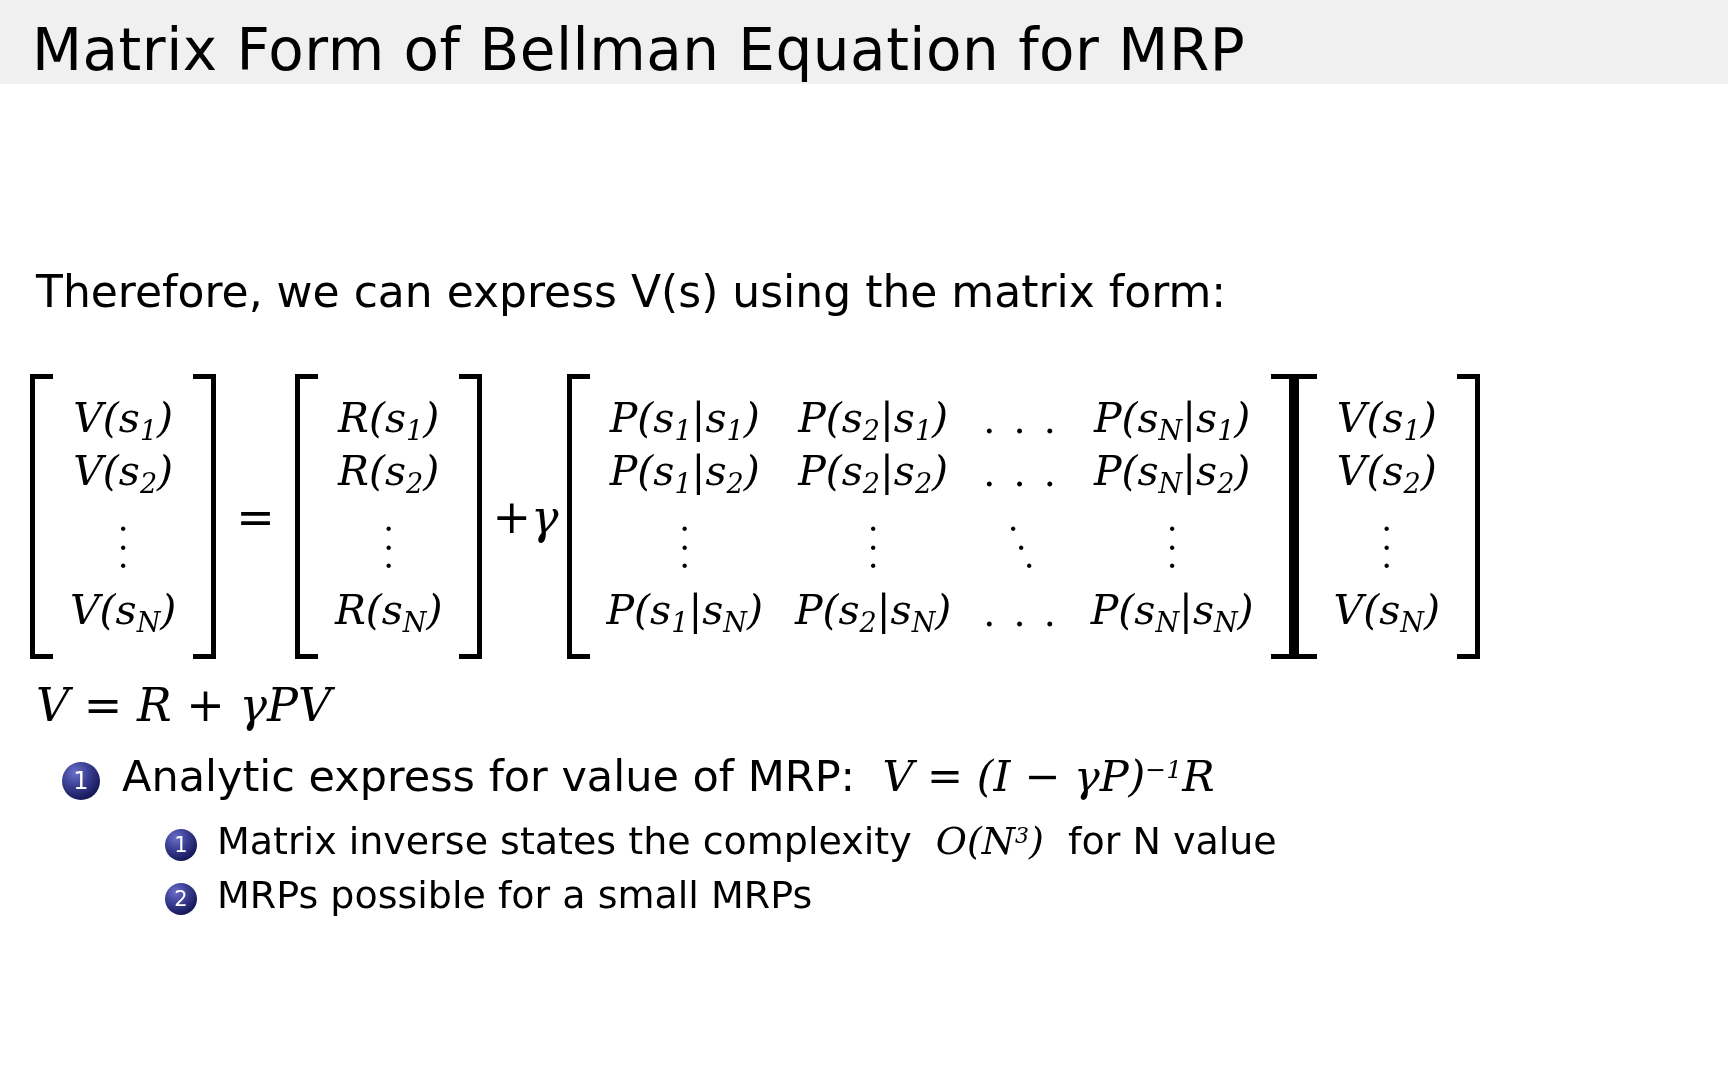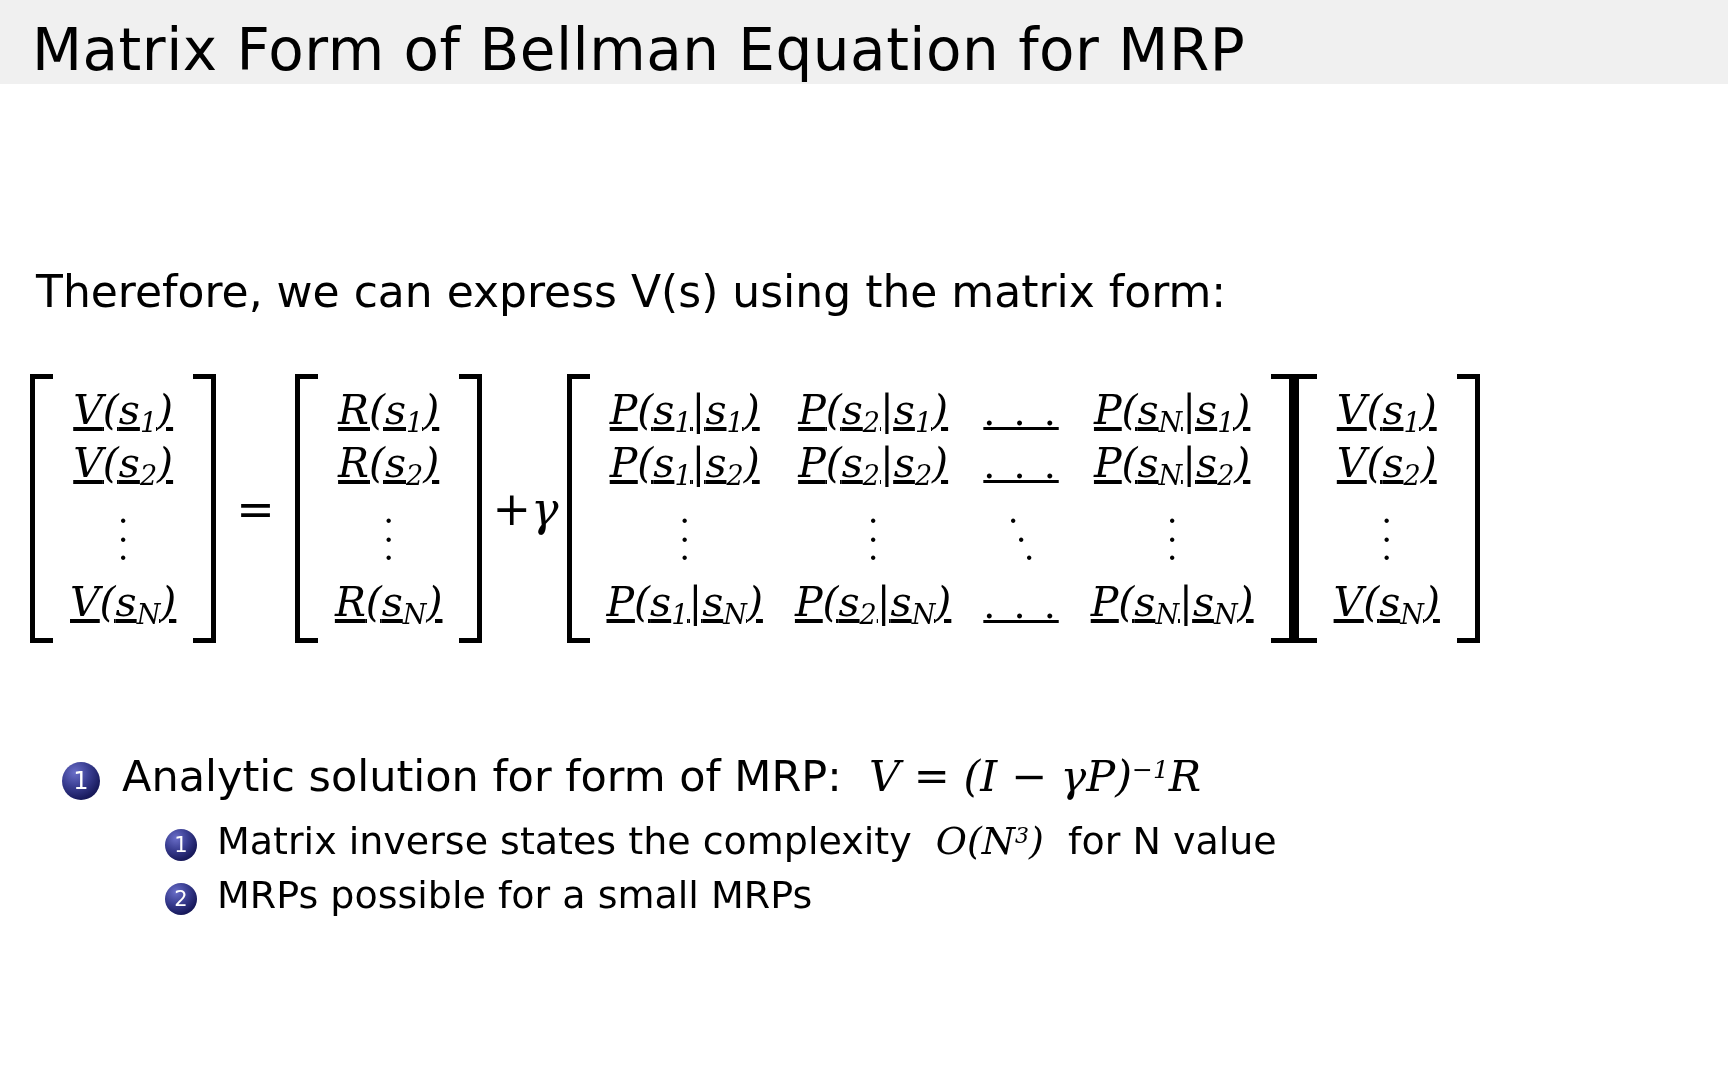--- a/index.html
+++ b/index.html
@@ -84,22 +84,21 @@
     left: 0;
     border-left: 5px solid #000;
   }
   .matrix::after {
     right: 0;
     border-right: 5px solid #000;
   }
 
   .matrix table {
     border-collapse: collapse;
-    margin: 6px 10px;
-    text-decoration: underline;
+    margin: 14px 10px;
   }
   .matrix td {
     font-size: 41px;
     font-style: italic;
     font-family: "DejaVu Serif", serif;
     text-align: center;
     padding: 1px 16px;
     line-height: 1.16;
     white-space: nowrap;
   }
@@ -314,25 +313,28 @@
             </tr>
         <tr>
               <td><span class="mathit">V</span>(<span class="mathit">s</span><span class="sub">N</span>)</td>
             </tr>
       </tbody>
         </table>
     </div>
 
   </div>
 
+  <div class="veq-line">
+    <span class="mathit">V</span> <span class="upr">=</span> <span class="mathit">R</span> <span class="upr">+</span> <span class="mathit">γPV</span>
+  </div>
 
   <div class="bullet-l1">
     <span class="num-badge lv1">1</span>
     <span class="text">
-      <span>Analytic solution for form of MRP:</span>
+      <span>Analytic express for value of MRP:</span>
       <span class="mathit">&nbsp;V = (I − γP)<sup class="exp">−1</sup>R</span>
     </span>
   </div>
 
   <div class="bullet-l2 b1">
     <span class="num-badge lv2">1</span>
     <span class="text">
       <span>Matrix inverse states the complexity</span>
       <span class="mathit">&nbsp;O(N<sup class="exp">3</sup>)&nbsp;</span>
       <span>for N value</span>

